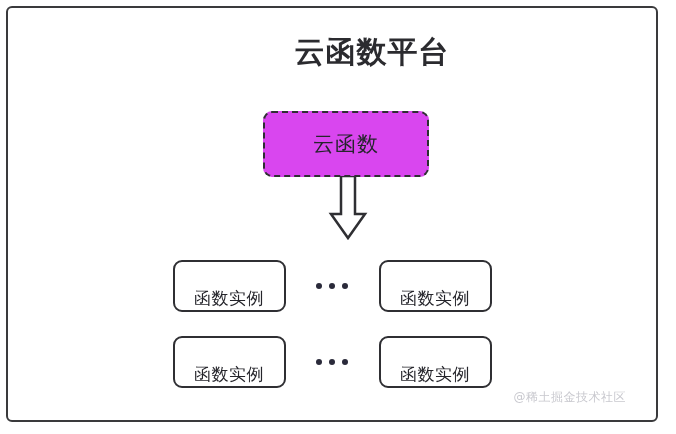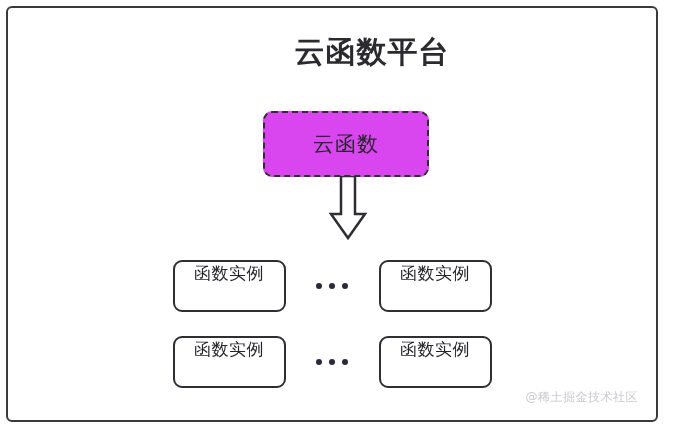--- a/index.html
+++ b/index.html
@@ -94,21 +94,21 @@
   .instance-row.row-2 { top: 328px; }
 
   .instance-box {
     width: 113px;
     height: 52px;
     box-sizing: border-box;
     border: 2.5px solid #2f2f33;
     border-radius: 9px;
     background: #ffffff;
     display: flex;
-    align-items: flex-start;
+    align-items: flex-end;
     justify-content: center;
   }
   .instance-label {
     font-size: 17px;
     color: #25252b;
     font-family: "DejaVu Serif", "Liberation Serif", serif;
     letter-spacing: 0.5px;
     white-space: nowrap;
   }
 
@@ -123,21 +123,21 @@
   .ellipsis-sep .dot {
     width: 6px;
     height: 6px;
     border-radius: 50%;
     background: #2a2a3a;
   }
 
   
   .watermark {
     position: absolute;
-    right: 18px;
+    right: 30px;
     bottom: 14px;
     font-size: 12px;
     color: #c9c9cf;
     font-family: "DejaVu Sans", "Liberation Sans", sans-serif;
     letter-spacing: 0.5px;
     white-space: nowrap;
   }
 </style>
 </head>
 <body>

